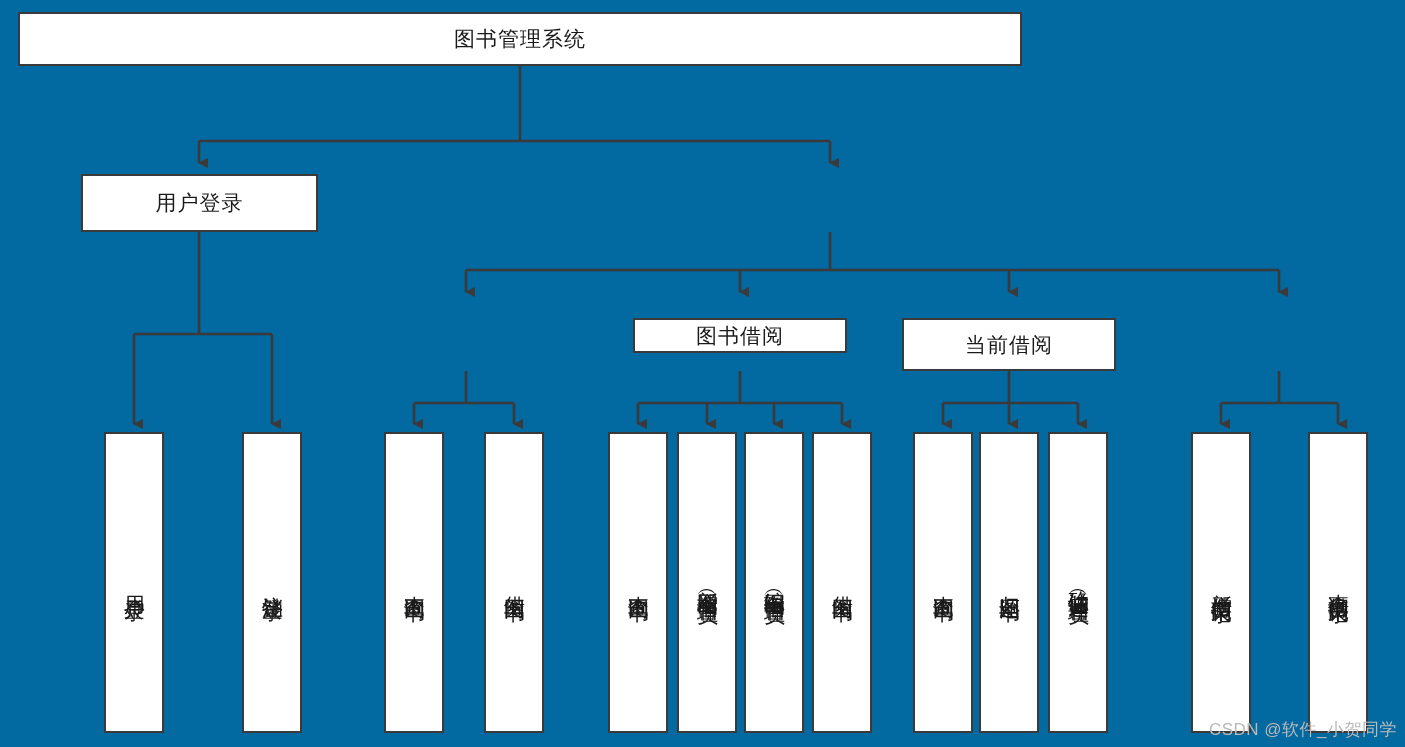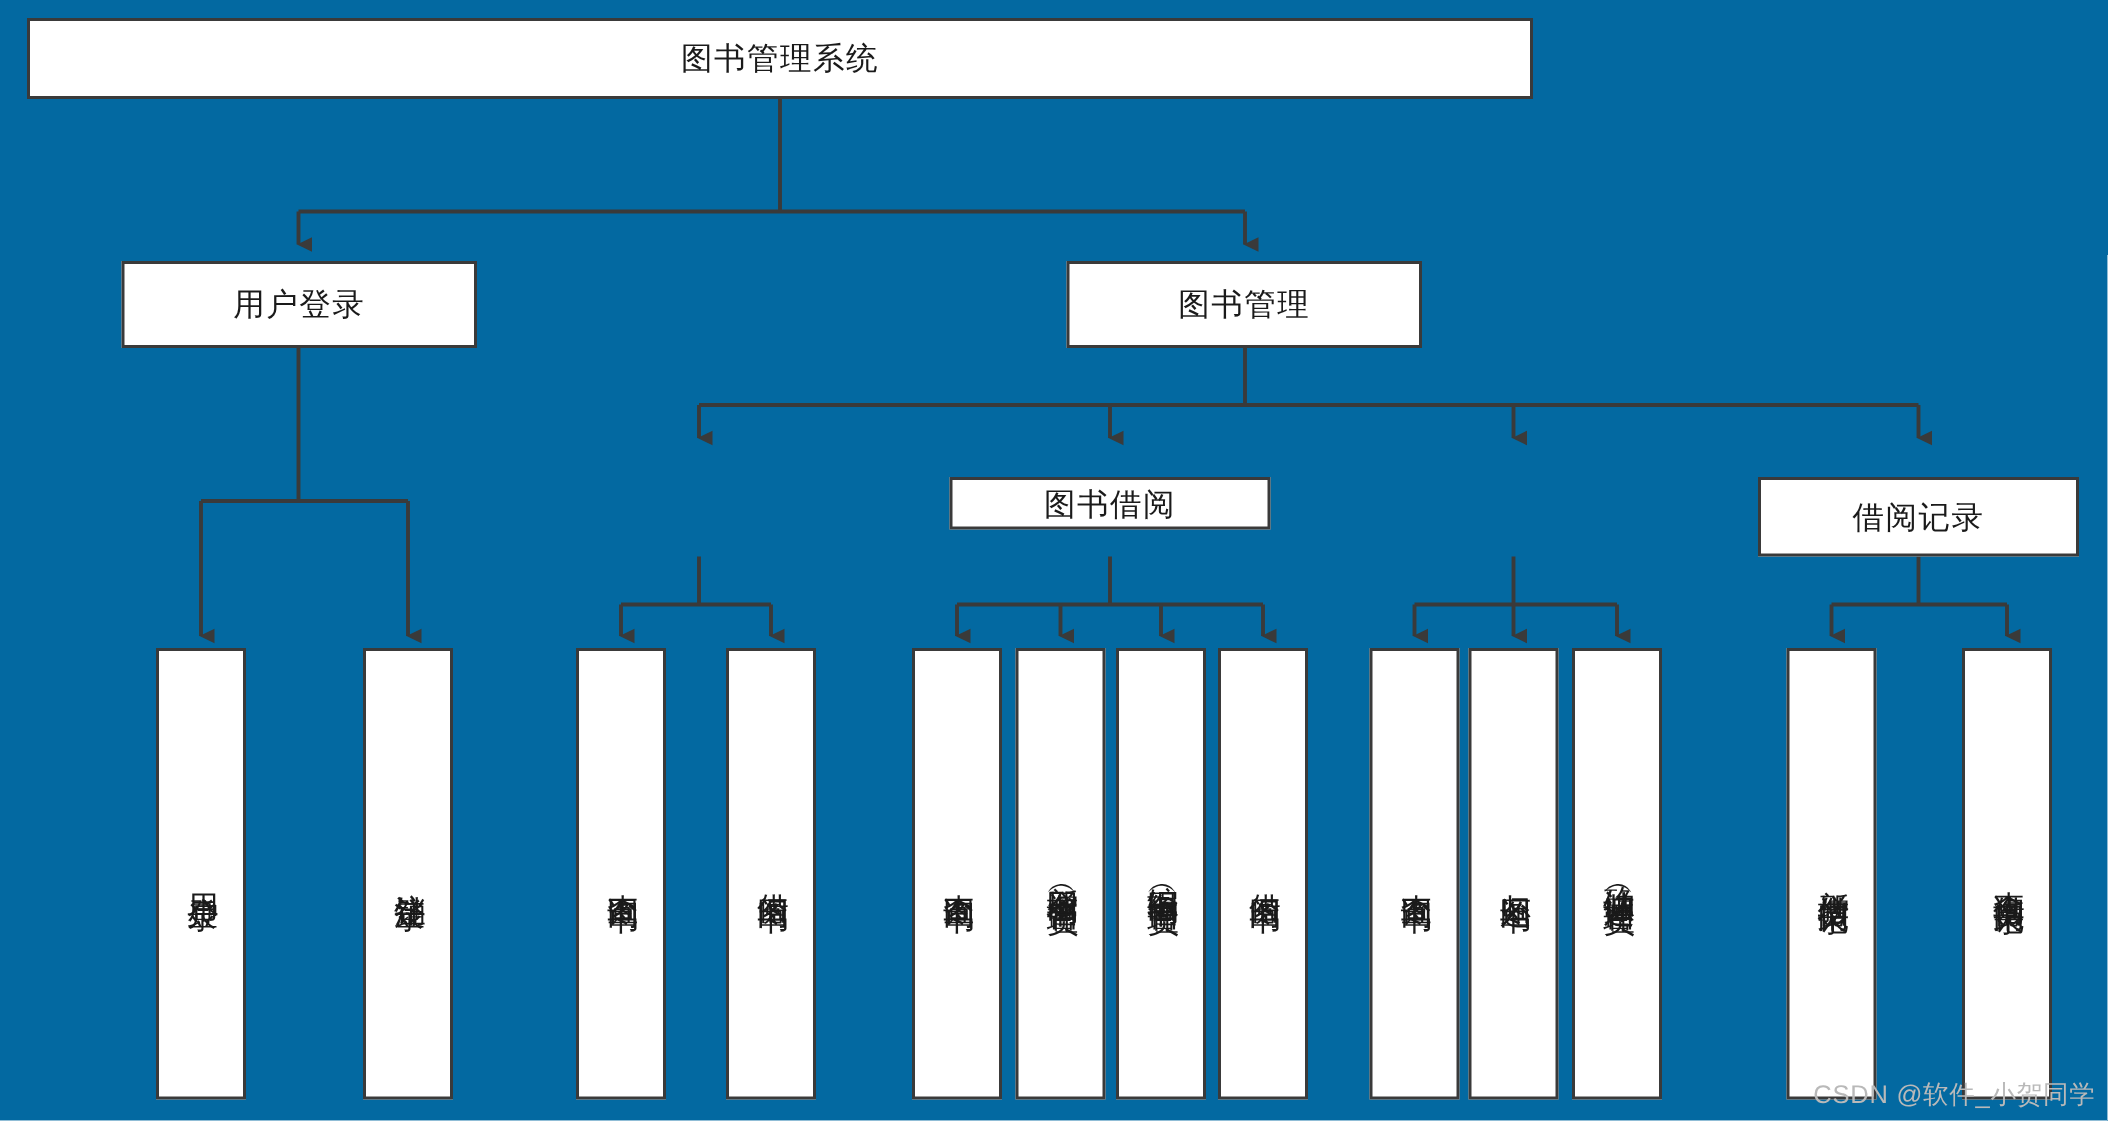--- a/index.html
+++ b/index.html
@@ -121,29 +121,26 @@
     </g>
   </svg>
 
   <div class="node h" style="left:18px; top:12px; width:1004px; height:54px;">
     <span class="htext">图书管理系统</span>
   </div>
 
   <div class="node h" style="left:81px; top:174px; width:237px; height:58px;">
     <span class="htext">用户登录</span>
   </div>
-  <div class="node h" style="left:711px; top:174px; width:237px; height:58px;">
-    <span class="htext">图书管理</span>
-  </div>
 
   <div class="node h" style="left:633px; top:318px; width:214px; height:35px;">
     <span class="htext">图书借阅</span>
   </div>
-  <div class="node h" style="left:1172px; top:318px; width:214px; height:53px;">
-    <span class="htext">借阅记录</span>
+  <div class="node h" style="left:902px; top:318px; width:214px; height:53px;">
+    <span class="htext">当前借阅</span>
   </div>
 
   <div class="node v" style="left:104px; top:432px; width:60px; height:301px;">
     <span class="vtext">用户登录</span>
   </div>
   <div class="node v" style="left:242px; top:432px; width:60px; height:301px;">
     <span class="vtext">注销登录</span>
   </div>
 
   <div class="node v" style="left:384px; top:432px; width:60px; height:301px;">

